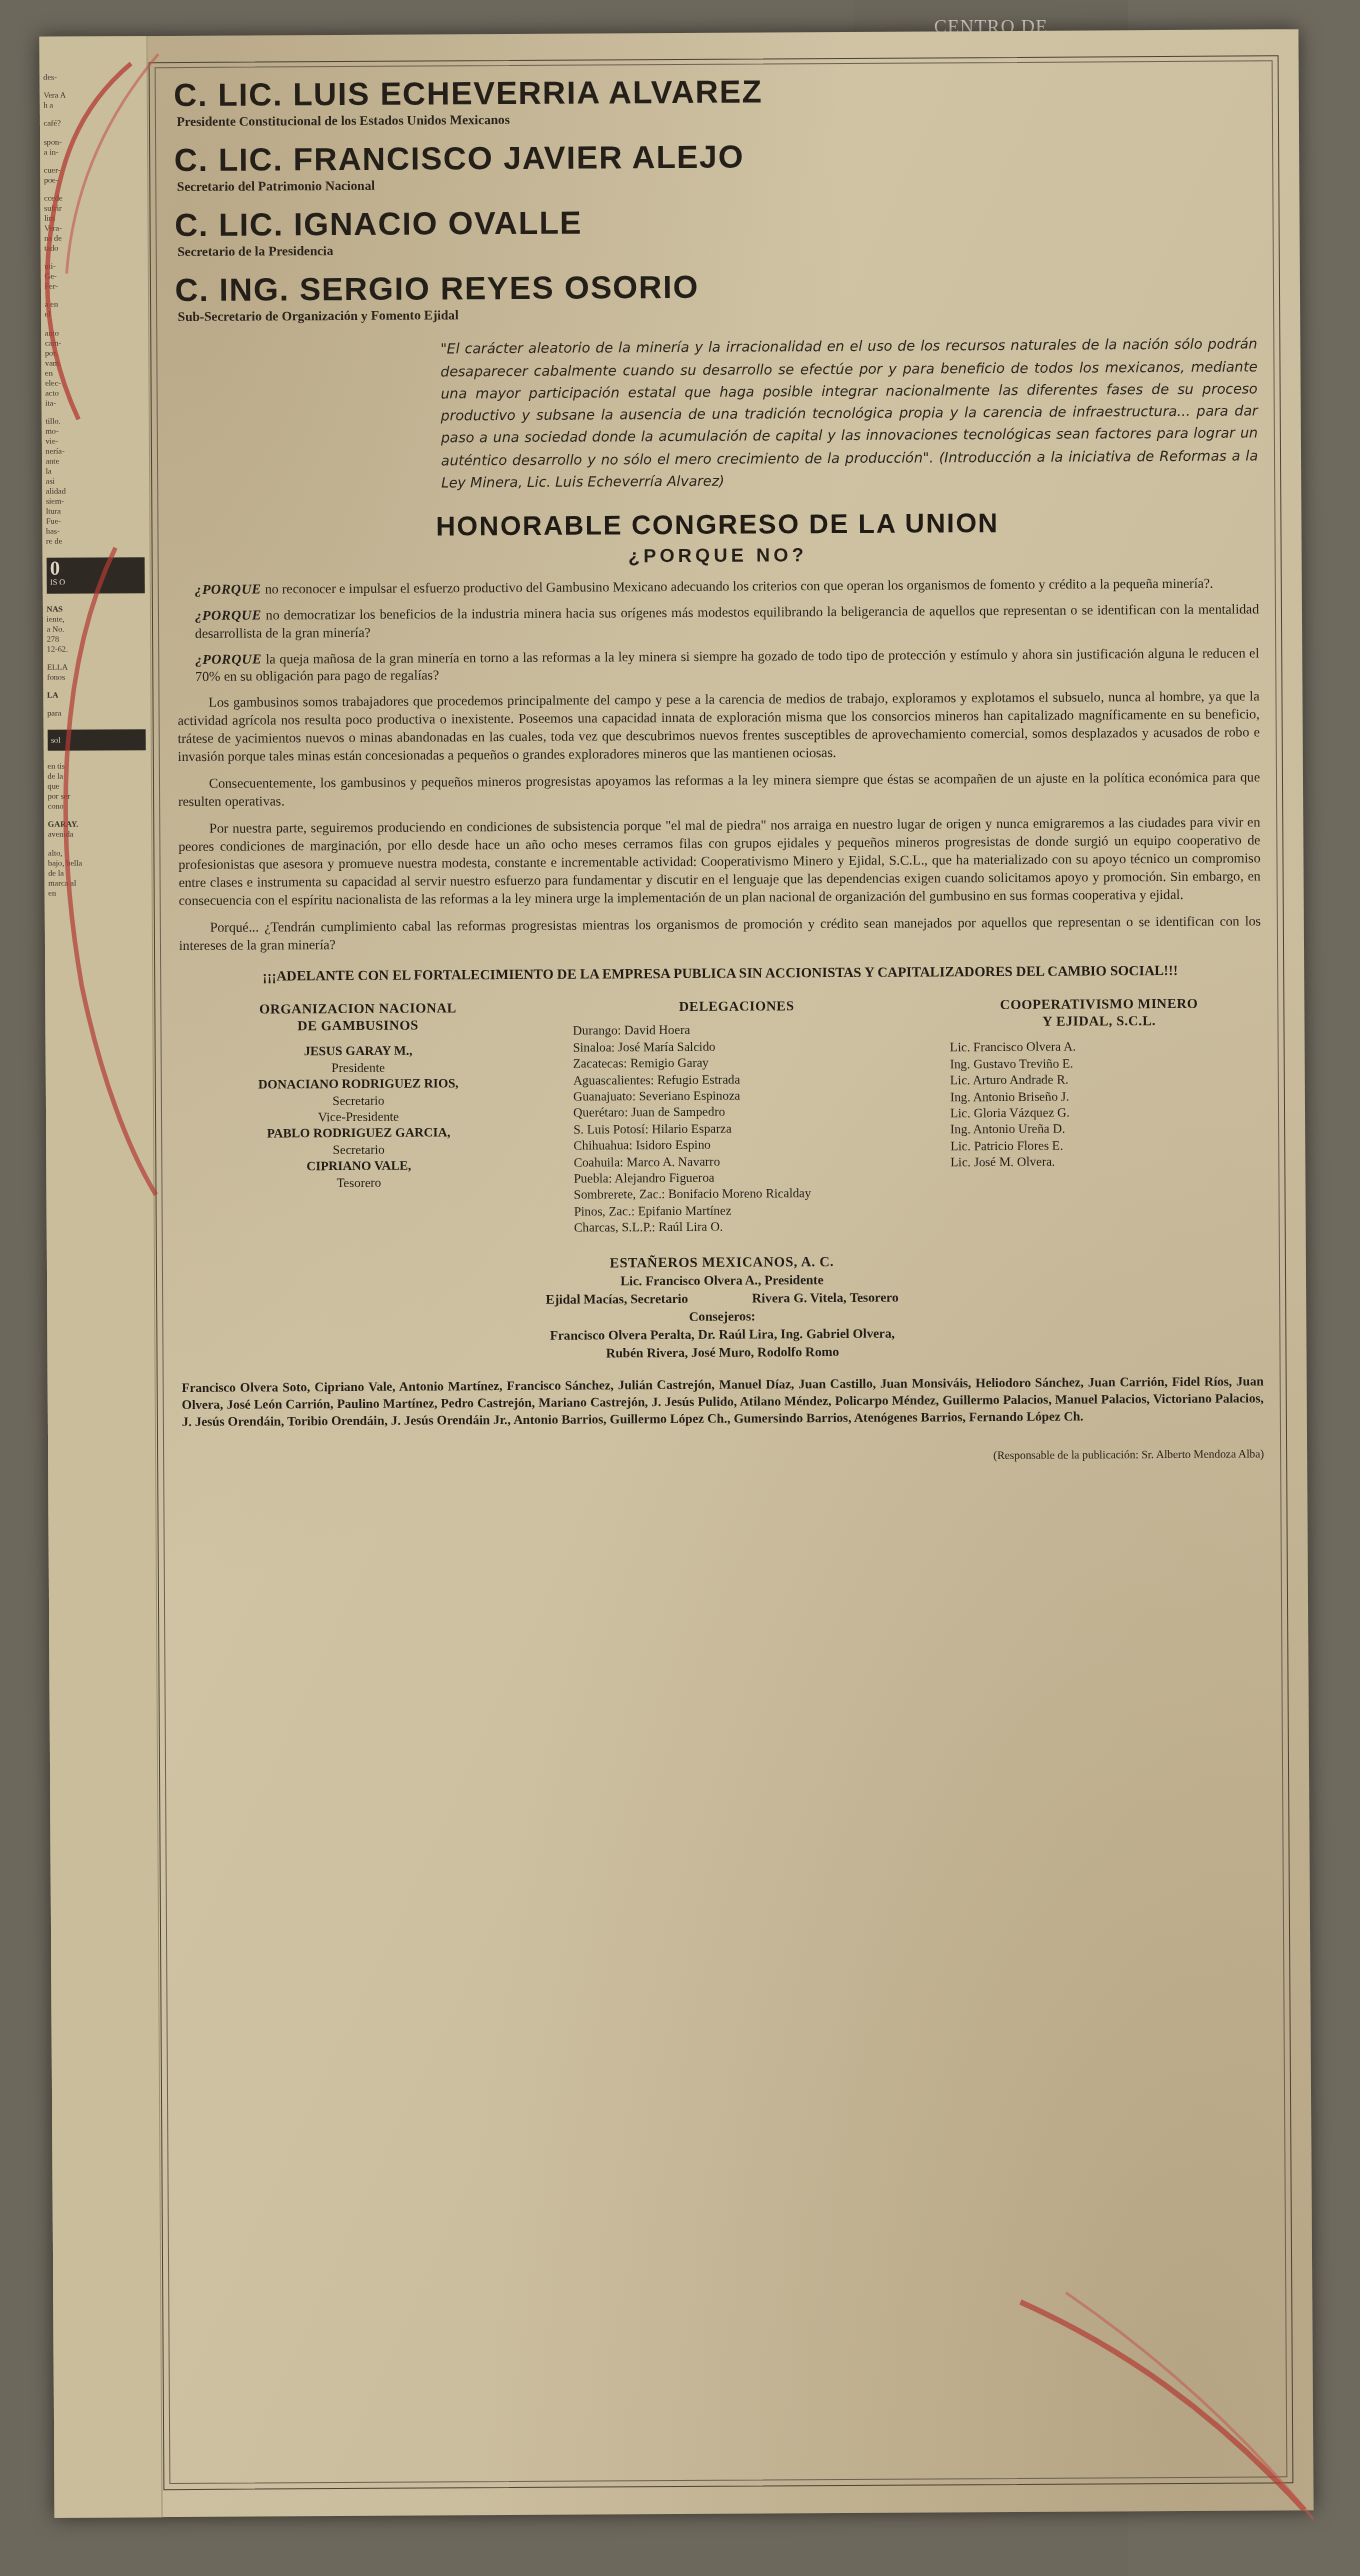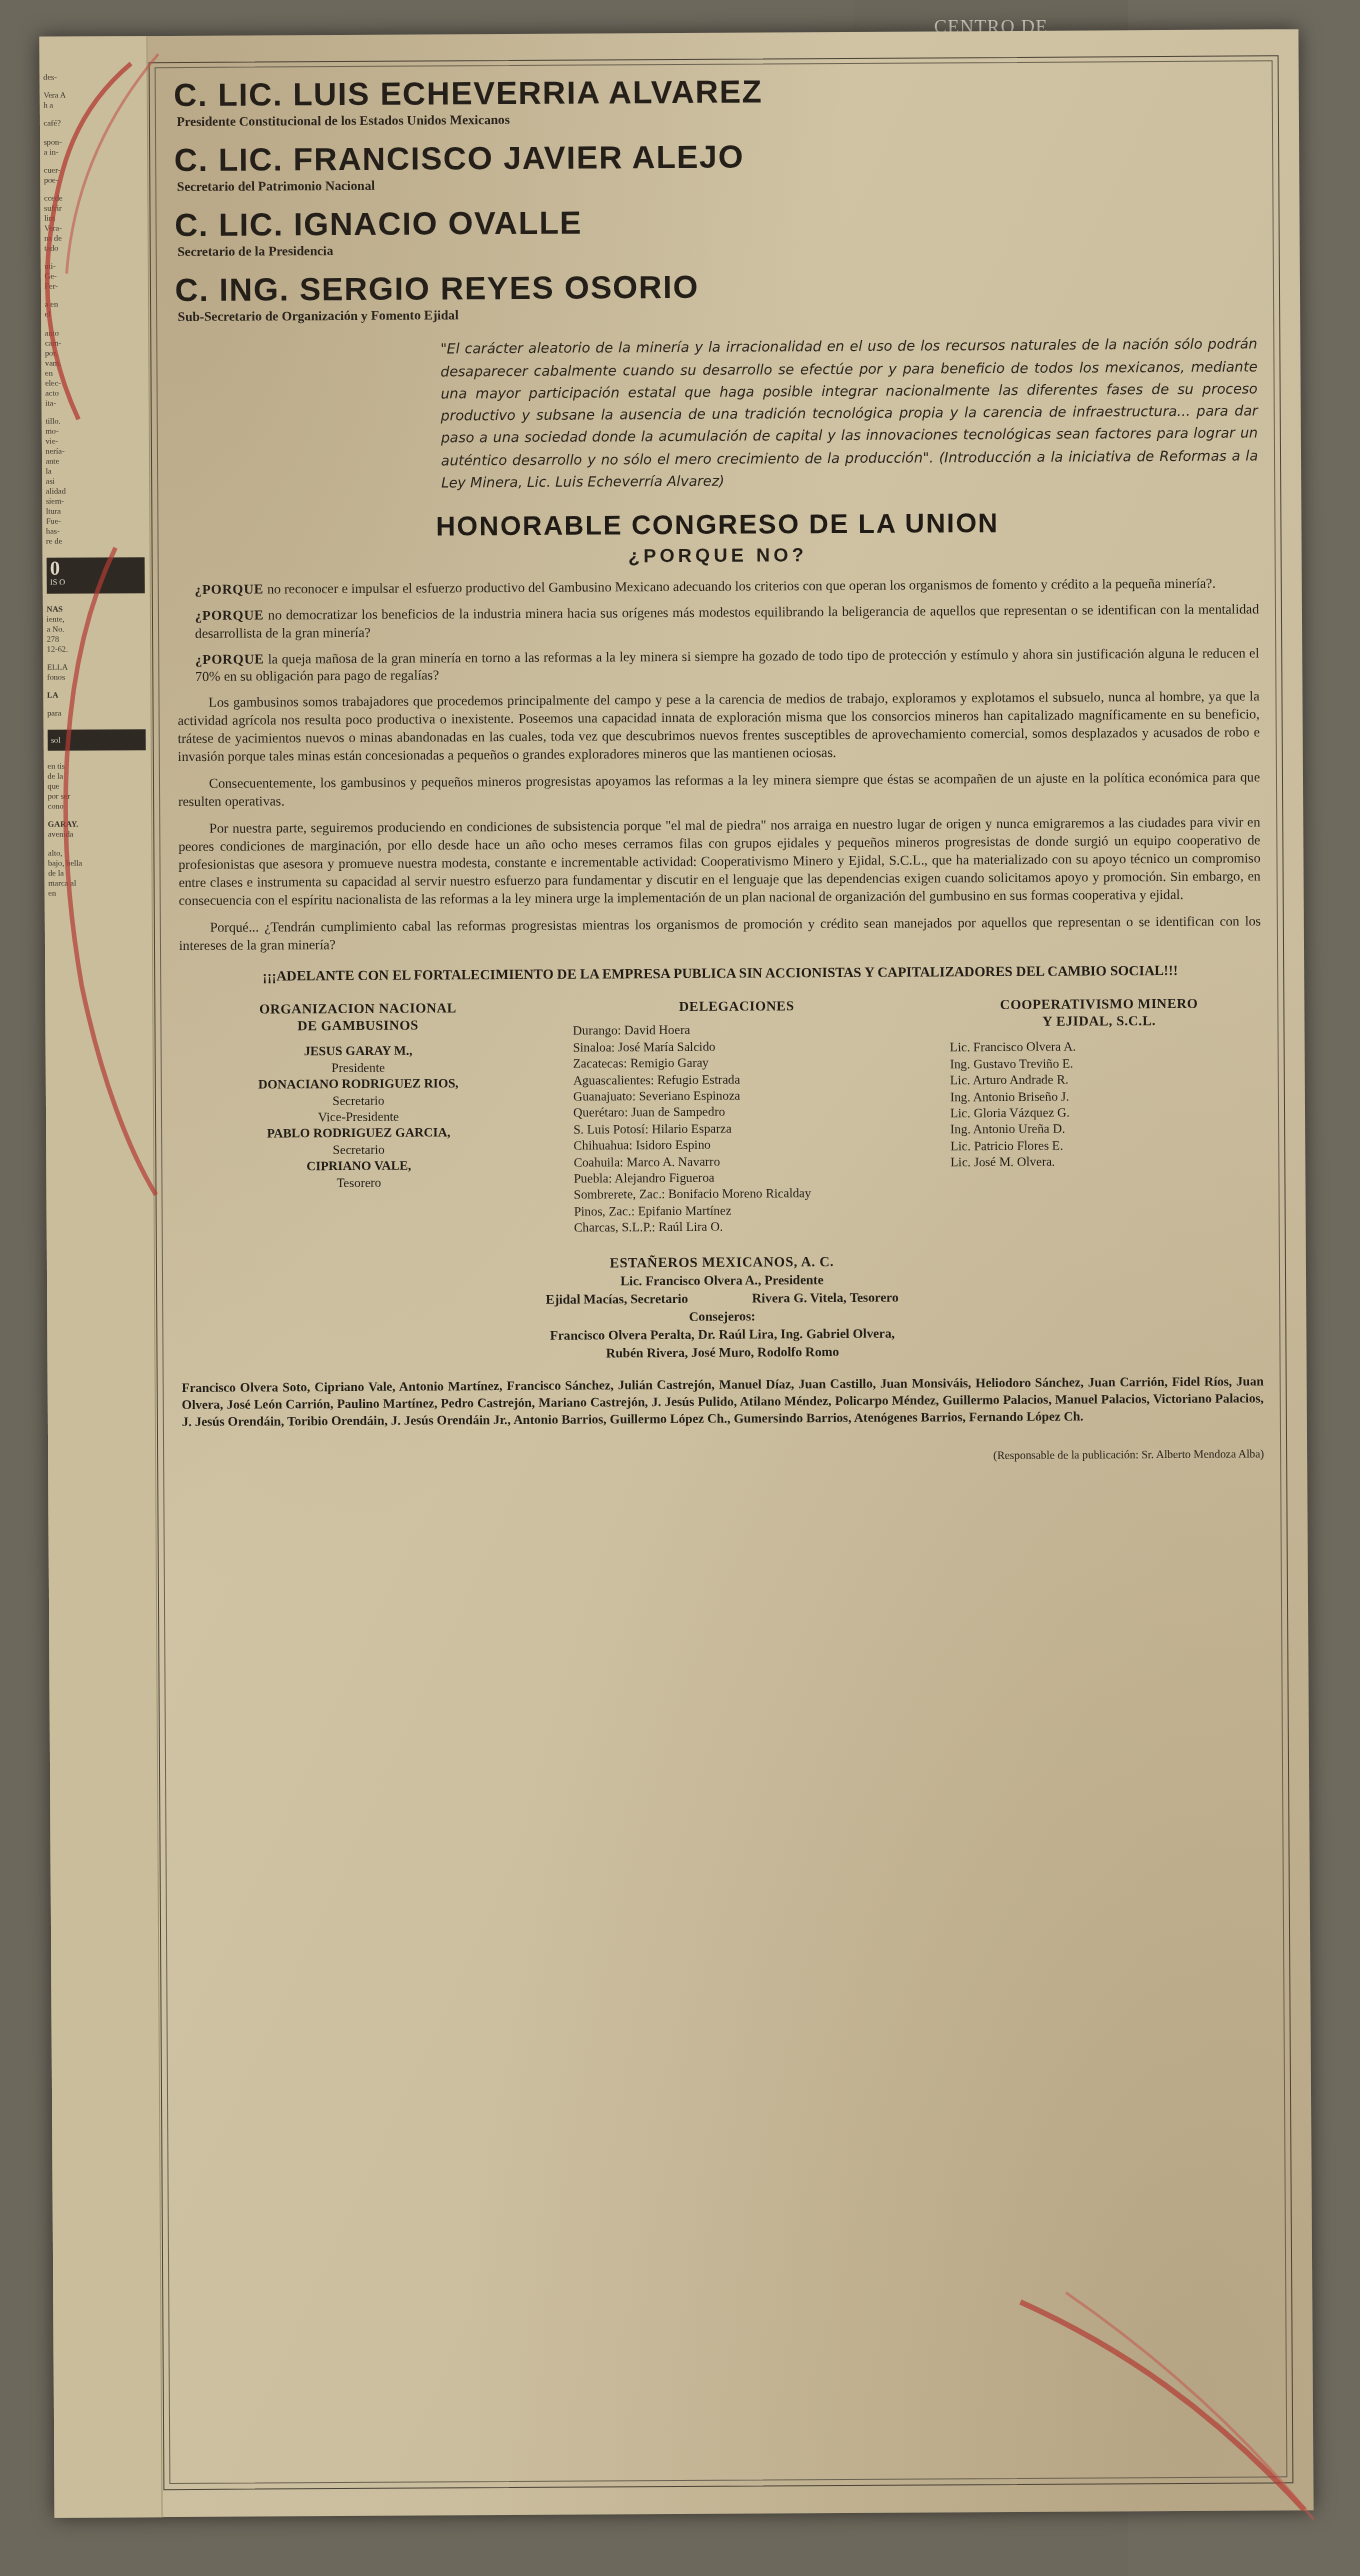--- a/index.html
+++ b/index.html
@@ -47,21 +47,21 @@
 
   .quote{margin:14.6px 0 0 265px;font-family:"DejaVu Sans",sans-serif;font-style:italic;font-size:14px;
          line-height:22.3px;color:#2b251d;text-align:justify;}
 
   .congress{text-align:center;font-family:"Liberation Sans",sans-serif;font-weight:bold;
             font-size:27px;letter-spacing:1.4px;color:#201b15;margin:18px 0 3.6px 0;}
   .porque-no{text-align:center;font-family:"Liberation Sans",sans-serif;font-weight:bold;
              font-size:19px;letter-spacing:3.6px;color:#241f18;margin:0 0 11px 0;}
 
   .q{font-size:13.7px;line-height:17.3px;color:#241f18;text-align:justify;margin:0 0 9px 18px;}
-  .q b{font-family:"Liberation Serif",serif;font-weight:bold;letter-spacing:0.5px;}
+  .q b{font-family:"Liberation Serif",serif;font-weight:bold;letter-spacing:0.5px;font-style:italic;}
 
   .body p{font-size:13.7px;line-height:18px;color:#241f18;text-align:justify;margin:0 0 9px 0;text-indent:31px;}
 
   .shout{text-align:center;font-family:"Liberation Serif",serif;font-weight:bold;font-size:14px;
          line-height:18px;color:#211c16;margin:12.8px 0 14.6px 0;}
 
   .cols{display:flex;justify-content:space-between;align-items:flex-start;margin-top:3.6px;}
   .col{font-size:12.8px;line-height:16.4px;color:#221d17;}
   .col.c1{width:33%;text-align:center;}
   .col.c2{width:34%;text-align:center;}

